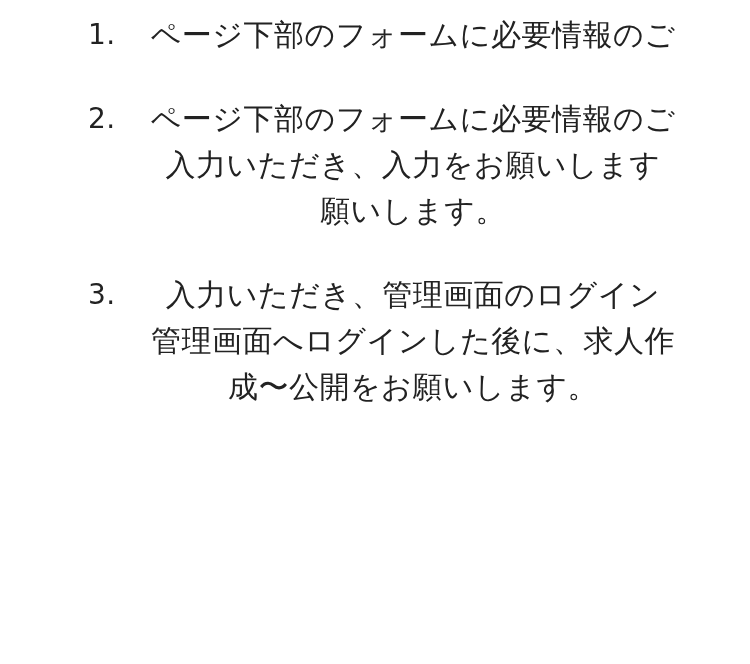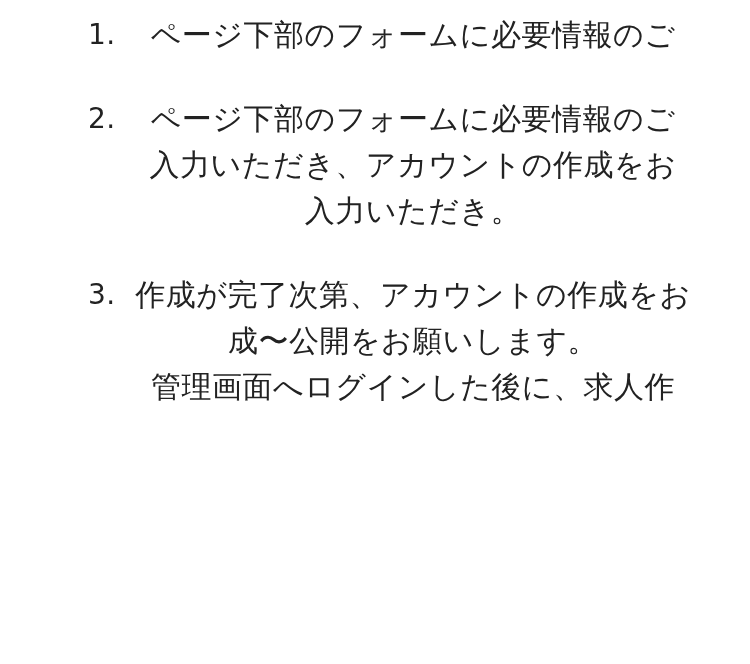--- a/index.html
+++ b/index.html
@@ -55,25 +55,25 @@
   <li class="step">
     <span class="step-num">1.</span>
     <div class="step-body">
       <span class="step-line">ページ下部のフォームに必要情報のご</span>
     </div>
   </li>
   <li class="step">
     <span class="step-num">2.</span>
     <div class="step-body">
       <span class="step-line">ページ下部のフォームに必要情報のご</span>
-      <span class="step-line">入力いただき、アカウントの作成をお</span>
-      <span class="step-line">入力いただき。</span>
+      <span class="step-line">入力いただき、入力をお願いします</span>
+      <span class="step-line">願いします。</span>
     </div>
   </li>
   <li class="step">
     <span class="step-num">3.</span>
     <div class="step-body">
-      <span class="step-line">作成が完了次第、アカウントの作成をお</span>
+      <span class="step-line">入力いただき、管理画面のログイン</span>
+      <span class="step-line">管理画面へログインした後に、求人作</span>
       <span class="step-line">成〜公開をお願いします。</span>
-      <span class="step-line">管理画面へログインした後に、求人作</span>
     </div>
   </li>
 </ol>
 
 </body></html>

